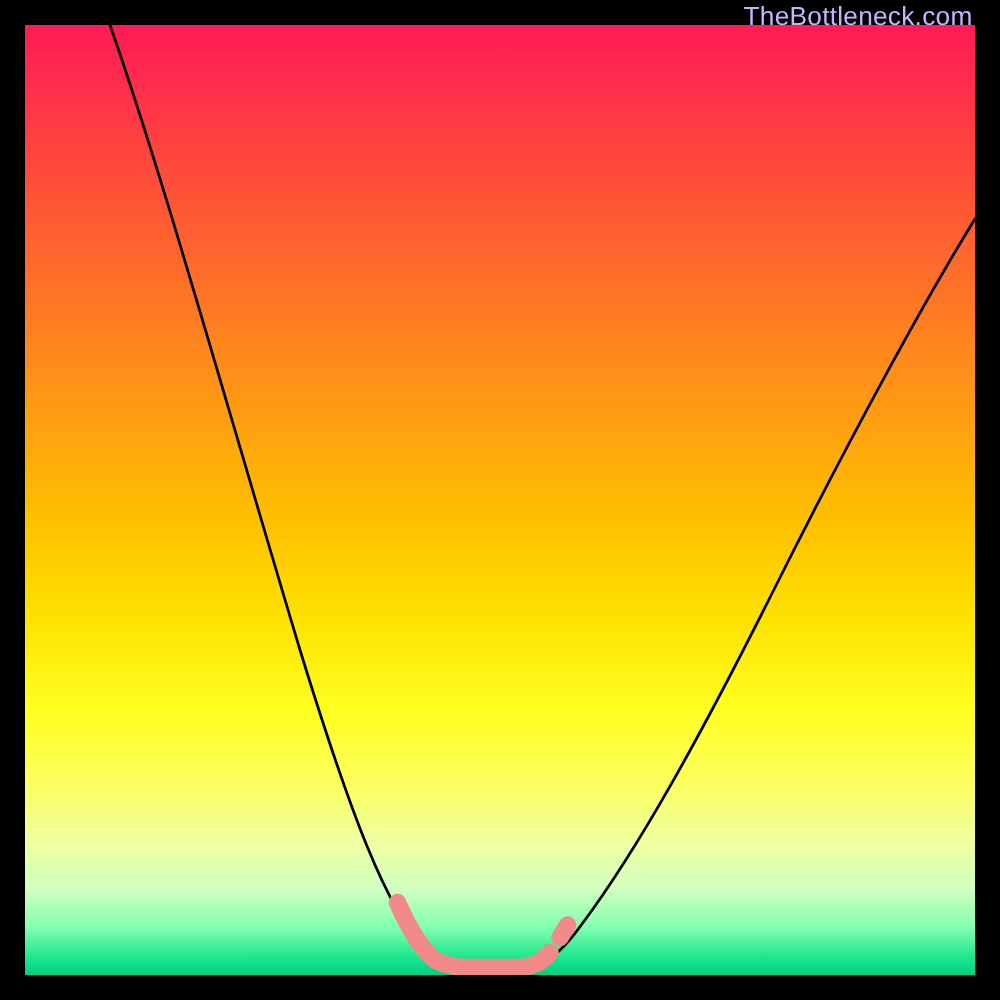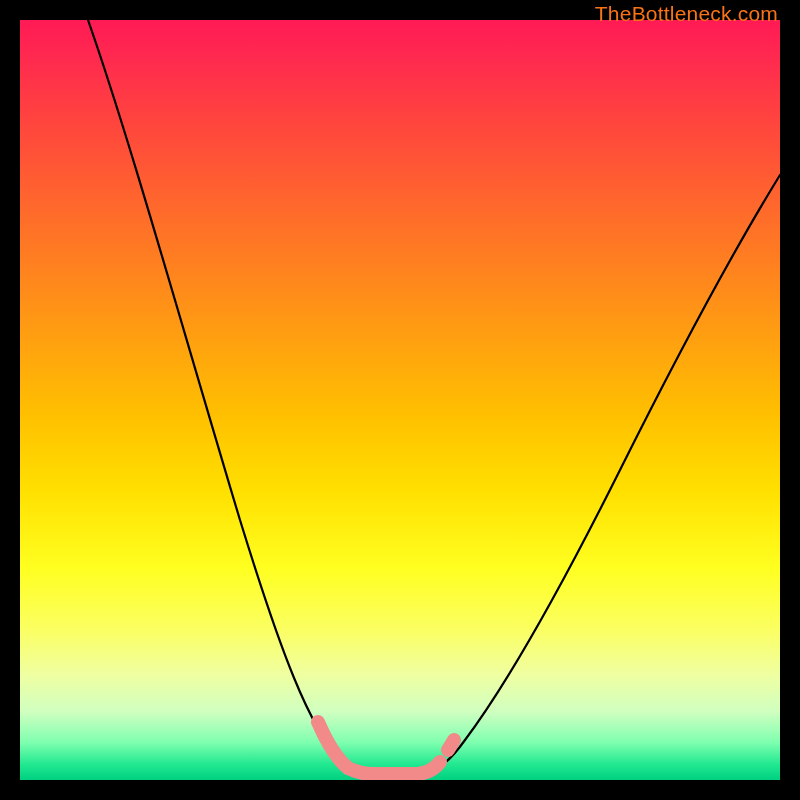--- a/index.html
+++ b/index.html
@@ -40,21 +40,21 @@
       #d0ffc0 91%,
       #80ffb0 95%,
       #20e890 98%,
       #00d080 100%
     );
   }
   .watermark {
     position: absolute;
     top: 2px;
     right: 22px;
-    color: #f97316;
+    color: #c4b5fd;
     font-size: 21px;
     font-weight: 500;
     letter-spacing: 0.2px;
   }
   svg.curves {
     position: absolute;
     top: 0;
     left: 0;
     width: 760px;
     height: 760px;

